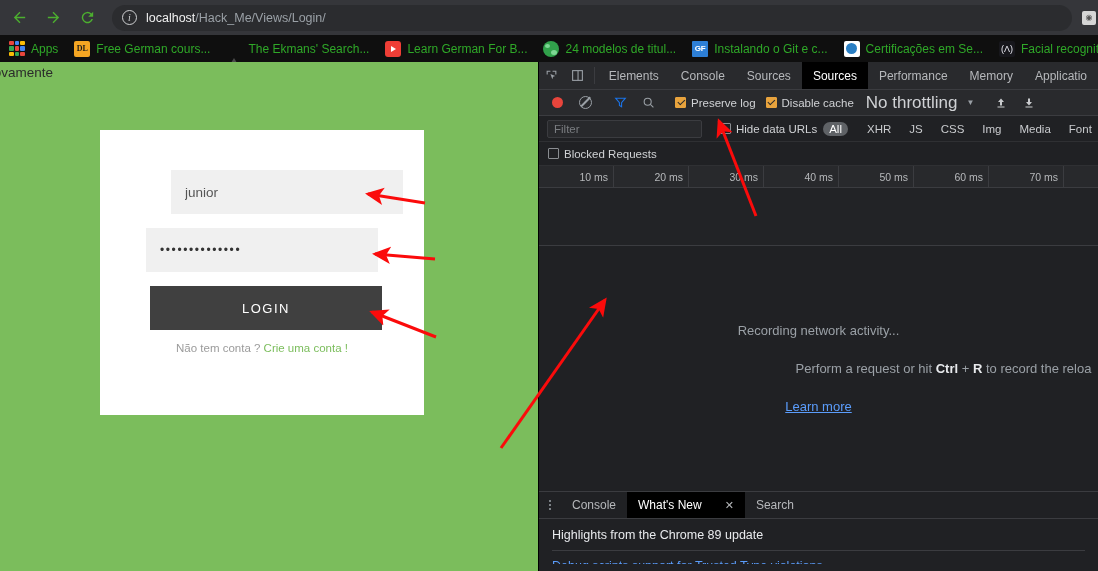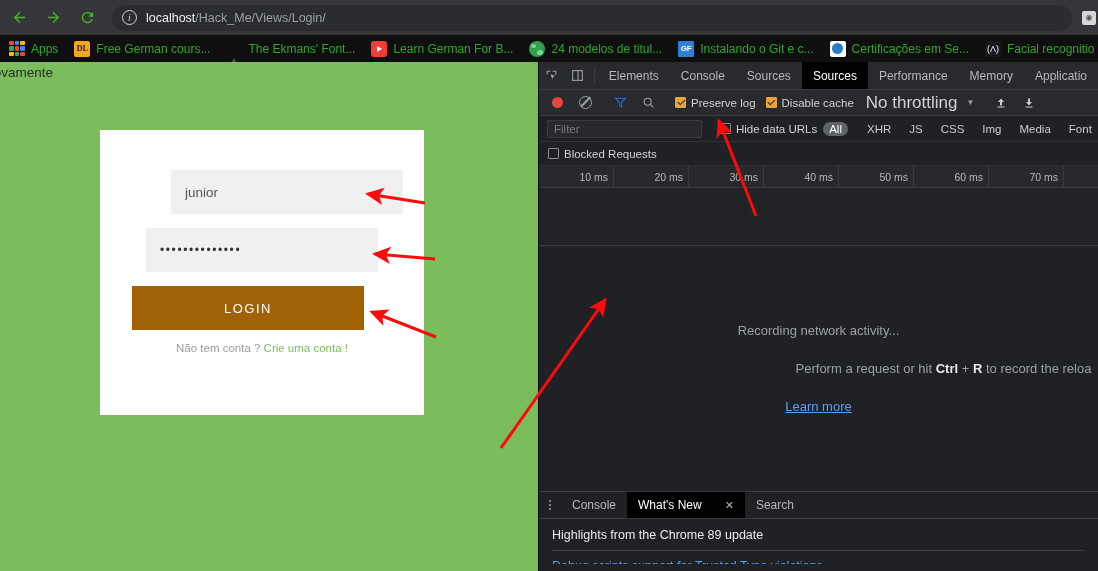--- a/index.html
+++ b/index.html
@@ -114,23 +114,23 @@
   .field {
     position: absolute; left: 46px; width: 232px; height: 44px;
     background: #f0f0f0; border: none;
     font-family: "Liberation Sans", sans-serif;
     font-size: 13.5px; color: #555; padding: 0 14px;
     outline: none;
   }
   #username-input { top: 40px; margin-left: 25px; }
   #password-input { top: 98px; letter-spacing: 1.6px; font-size: 12px; color:#333; }
   #login-button {
-    position: absolute; left: 32px; top: 156px;
+    position: absolute; left: 50px; top: 156px;
     width: 232px; height: 44px;
-    background: #a16207; border: none;
+    background: #404040; border: none;
     color: #ffffff; font-size: 13px; letter-spacing: 1.5px;
     font-family: "Liberation Sans", sans-serif;
     cursor: pointer;
   }
   #signup-line {
     position: absolute; left: 0; top: 212px; width: 324px;
     text-align: center; font-size: 11.5px; color: #9b9b9b;
   }
   #signup-line .signup-link { color: #7bbd5c; }
 
@@ -308,21 +308,21 @@
       <span class="bm-label">Apps</span>
     </div>
 
     <div class="bm">
       <span class="bm-icon ic-dl">DL</span>
       <span class="bm-label">Free German cours...</span>
     </div>
 
     <div class="bm">
       <span class="bm-icon"><span class="ic-mtn"></span></span>
-      <span class="bm-label">The Ekmans' Font...</span>
+      <span class="bm-label">The Ekmans' Search...</span>
     </div>
 
     <div class="bm">
       <span class="bm-icon ic-yt"></span>
       <span class="bm-label">Learn German For B...</span>
     </div>
 
     <div class="bm">
       <span class="bm-icon ic-globe"></span>
       <span class="bm-label">24 modelos de titul...</span>

